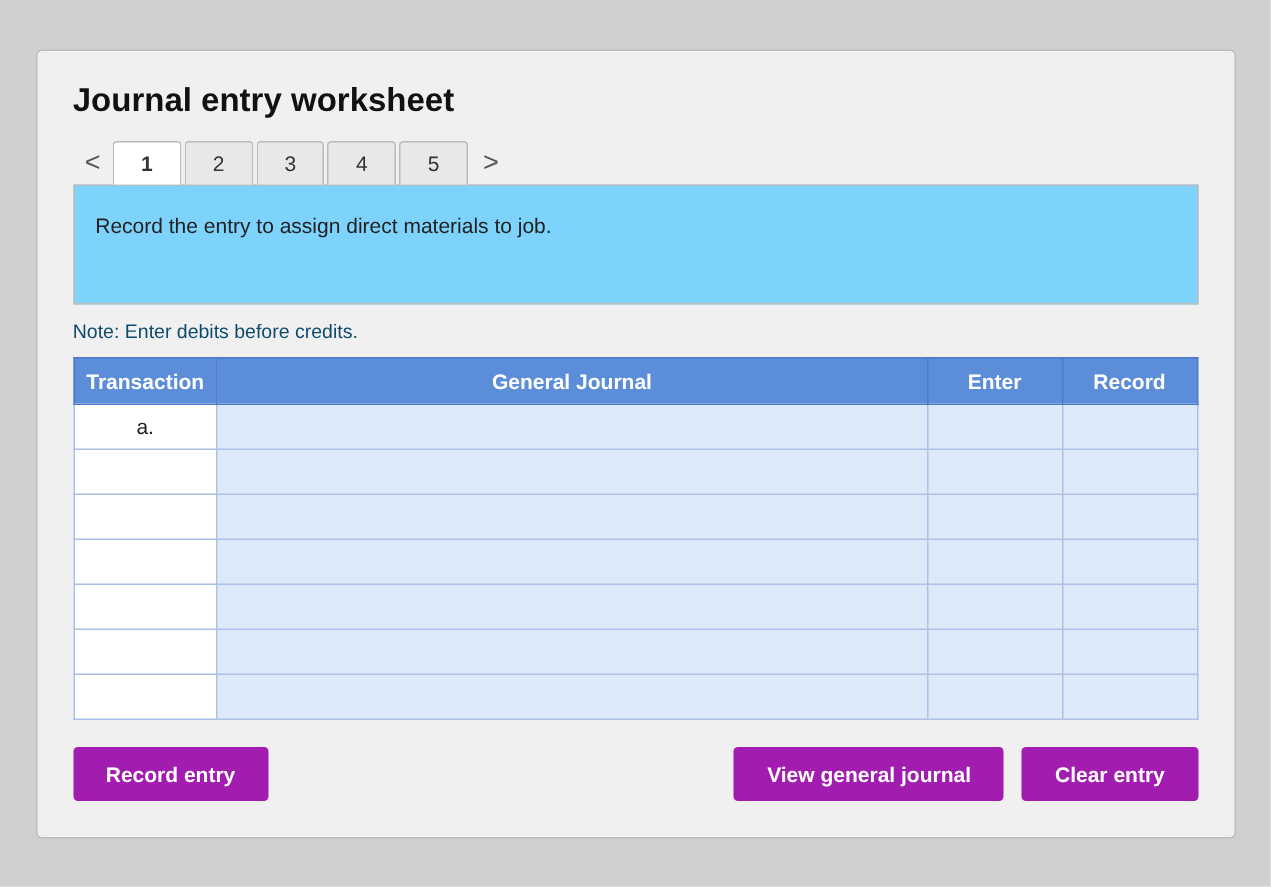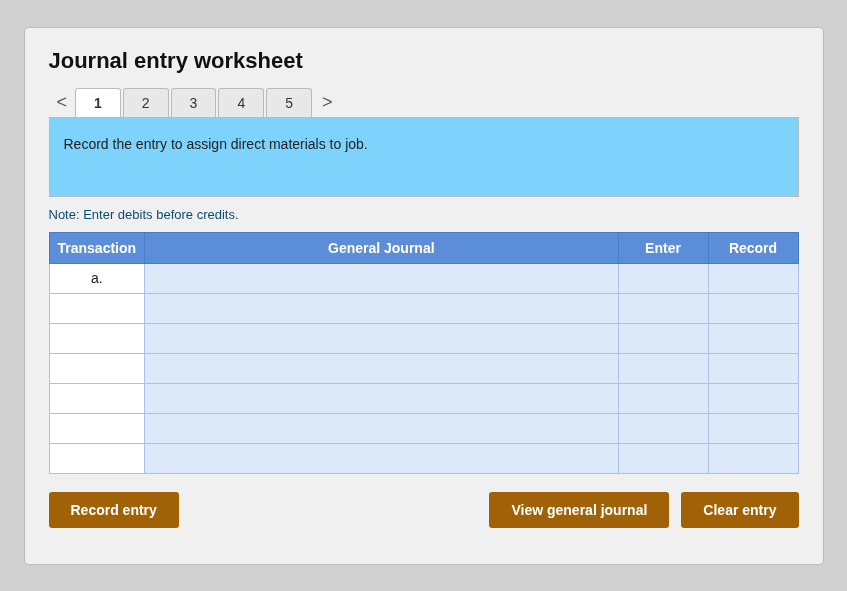--- a/index.html
+++ b/index.html
@@ -10,21 +10,21 @@
       display: flex;
       justify-content: center;
       align-items: center;
       width: 847px;
       min-height: 591px;
     }
     .worksheet-container {
       background: #f0f0f0;
       border: 1px solid #bbb;
       border-radius: 4px;
-      padding: 20px 24px 36px 24px;
+      padding: 20px 24px 24px 24px;
       width: 800px;
     }
     .title {
       font-size: 22px;
       font-weight: bold;
       margin-bottom: 14px;
       color: #111;
     }
     .tabs-row {
       display: flex;
@@ -122,21 +122,21 @@
       font-size: 13px;
       outline: none;
     }
     .buttons-row {
       display: flex;
       gap: 12px;
       align-items: center;
     }
     .btn {
       padding: 10px 22px;
-      background: #a16207;
+      background: #a21caf;
       color: #fff;
       border: none;
       border-radius: 3px;
       font-size: 14px;
       cursor: pointer;
       font-weight: bold;
     }
     .btn-right {
       margin-left: auto;
     }

